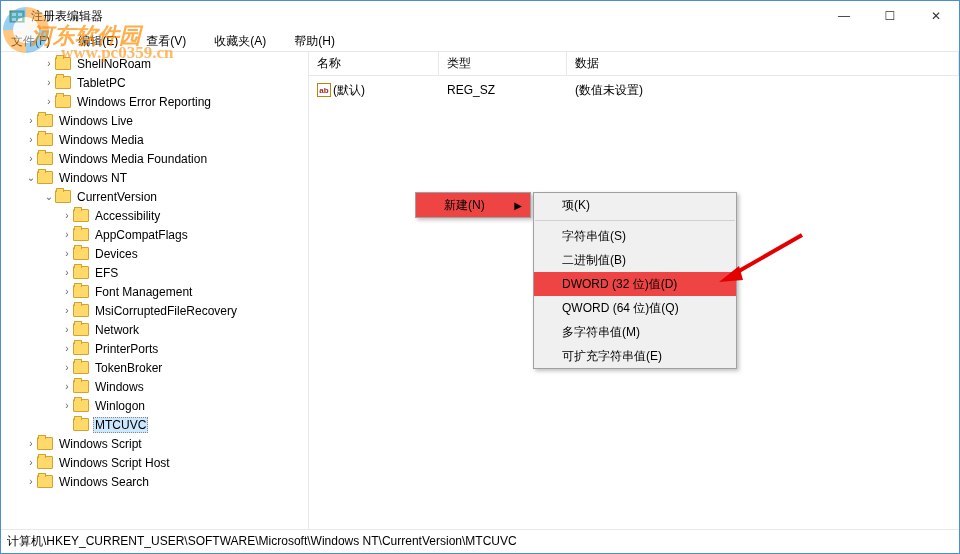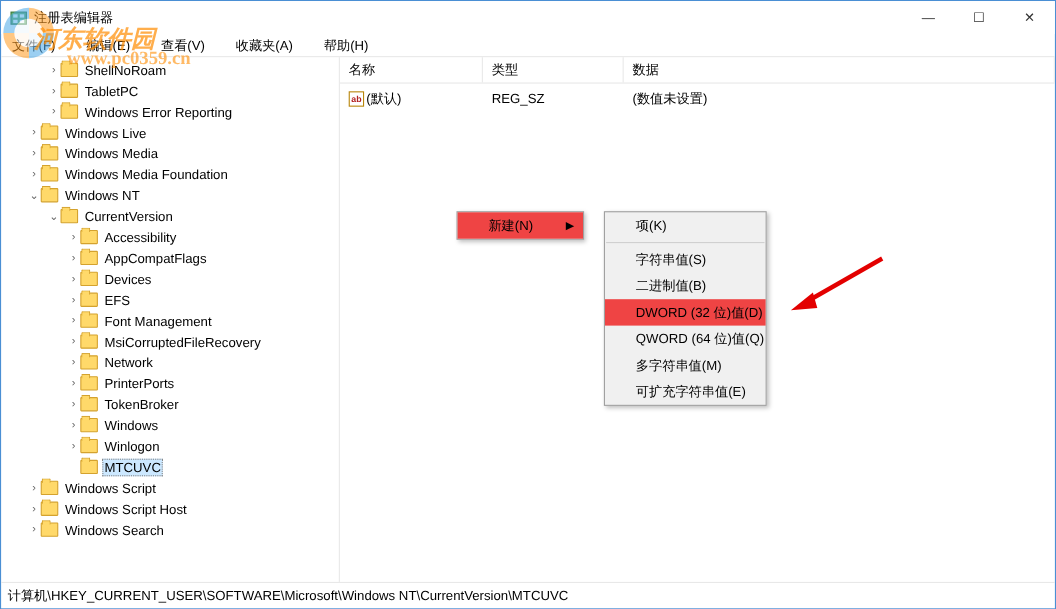--- a/index.html
+++ b/index.html
@@ -205,21 +205,21 @@
       <div class="cell">(数值未设置)</div>
     </div>
 
     <div class="ctx-menu" style="left:106px; top:140px; width:116px">
       <div class="ctx-item hl">
         <span>新建(N)</span>
         <span class="arrow">▶</span>
       </div>
     </div>
 
-    <div class="ctx-menu" style="left:240px; top:140px; width:148px">
+    <div class="ctx-menu" style="left:224px; top:140px; width:204px">
       <div class="ctx-item">项(K)</div>
       <div class="ctx-sep"></div>
       <div class="ctx-item">字符串值(S)</div>
       <div class="ctx-item">二进制值(B)</div>
       <div class="ctx-item hl">DWORD (32 位)值(D)</div>
       <div class="ctx-item">QWORD (64 位)值(Q)</div>
       <div class="ctx-item">多字符串值(M)</div>
       <div class="ctx-item">可扩充字符串值(E)</div>
     </div>
 

